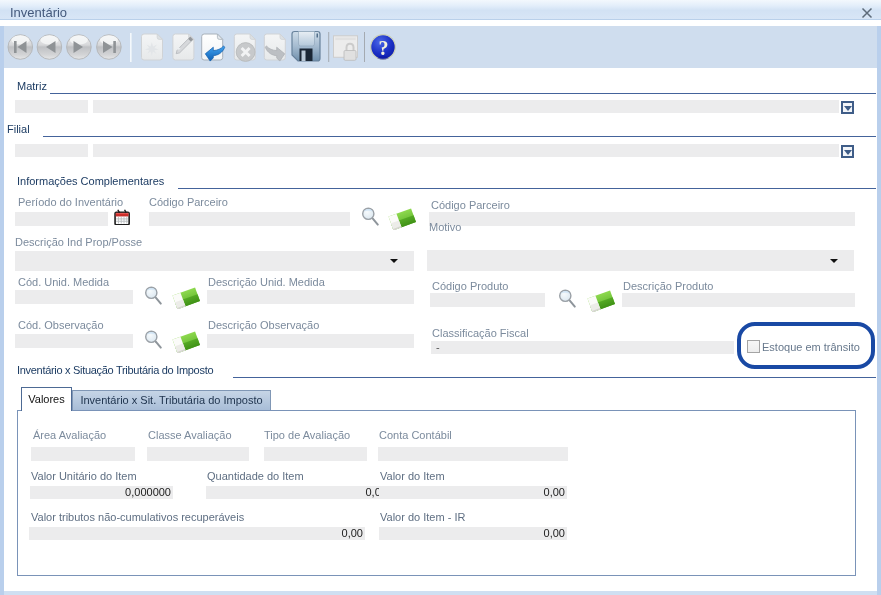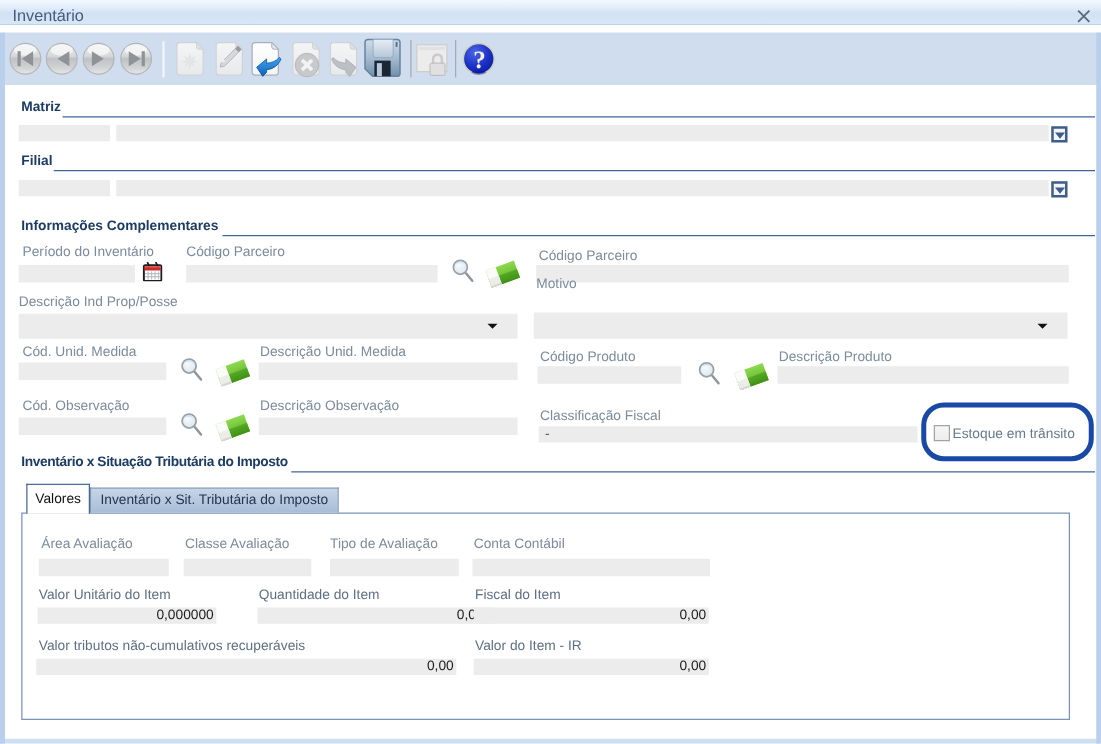--- a/index.html
+++ b/index.html
@@ -6,21 +6,21 @@
 body{width:881px;height:595px;overflow:hidden;background:#fff;
   font-family:"Liberation Sans",sans-serif;position:relative;}
 .frame-l{position:absolute;left:0;top:26px;width:4px;height:569px;background:#b9cfec;z-index:50;}
 .frame-r{position:absolute;left:877px;top:26px;width:4px;height:569px;background:#b9cfec;z-index:50;}
 .frame-b{position:absolute;left:0;top:591px;width:881px;height:4px;background:#cfdff2;z-index:49;}
 .titlebar{position:absolute;left:0;top:0;width:881px;height:20px;
   background:linear-gradient(#f3f8fd 0%,#e3eefa 30%,#d2e2f4 55%,#d8e6f6 100%);
   border-bottom:1px solid #b9d0ea;box-sizing:border-box;}
 .titlebar .t{position:absolute;left:10px;top:5px;font-size:13px;color:#44597c;}
 .toolbar{position:absolute;left:3px;top:26px;width:875px;height:42px;background:#cfddee;}
-.sech{position:absolute;font-size:11px;font-weight:bold;color:#1d3c63;white-space:nowrap;z-index:2;}
+.sech{position:absolute;font-size:11px;font-weight:normal;color:#1d3c63;white-space:nowrap;z-index:2;}
 .sline{position:absolute;height:1px;background:#44639b;z-index:1;}
 .lbl{position:absolute;font-size:11px;color:#7c8b9d;white-space:nowrap;}
 .inp{position:absolute;background:#ececed;}
 .val{position:absolute;font-size:11px;color:#1b1b1b;text-align:right;box-sizing:border-box;padding-right:2px;background:#ececed;}
 .ddbtn{position:absolute;width:13px;height:13px;background:#f2f5f9;
   border:2px solid #3f5d88;box-sizing:border-box;}
 .ddbtn i{position:absolute;left:0.5px;top:2.5px;width:0;height:0;border-left:4px solid transparent;
   border-right:4px solid transparent;border-top:5px solid #3f5d88;}
 .selarr{position:absolute;width:0;height:0;border-left:4px solid transparent;
   border-right:4px solid transparent;border-top:4px solid #111;z-index:2;}
@@ -203,21 +203,21 @@
 </svg>
 
 <div class="sech" style="left:17px;top:80px">Matriz</div>
 <div class="sline" style="left:50px;top:93px;width:826px"></div>
 <div class="inp" style="left:15px;top:100px;width:73px;height:13px"></div>
 <div class="inp" style="left:93px;top:100px;width:746px;height:13px"></div>
 <div class="ddbtn" style="left:841px;top:101px">
     <i></i>
   </div>
 
-<div class="sech" style="left:17px;top:123px">Filial</div>
+<div class="sech" style="left:7px;top:123px">Filial</div>
 <div class="sline" style="left:43px;top:136px;width:833px"></div>
 <div class="inp" style="left:15px;top:144px;width:73px;height:13px"></div>
 <div class="inp" style="left:93px;top:144px;width:746px;height:13px"></div>
 <div class="ddbtn" style="left:841px;top:145px">
     <i></i>
   </div>
 
 <div class="sech" style="left:17px;top:175px">Informações Complementares</div>
 <div class="sline" style="left:178px;top:188px;width:698px"></div>
 <div class="lbl" style="left:18px;top:196px">Período do Inventário</div>
@@ -289,21 +289,21 @@
 <div class="lbl" style="left:148px;top:429px">Classe Avaliação</div>
 <div class="inp" style="left:147px;top:447px;width:102px;height:14px"></div>
 <div class="lbl" style="left:264px;top:429px">Tipo de Avaliação</div>
 <div class="inp" style="left:264px;top:447px;width:103px;height:14px"></div>
 <div class="lbl" style="left:379px;top:429px">Conta Contábil</div>
 <div class="inp" style="left:378px;top:447px;width:190px;height:14px"></div>
 <div class="lbl" style="left:31px;top:470px;color:#5f6f83">Valor Unitário do Item</div>
 <div class="val" style="left:30px;top:486px;width:143px;height:13px;line-height:13px">0,000000</div>
 <div class="lbl" style="left:207px;top:470px;color:#5f6f83">Quantidade do Item</div>
 <div class="val" style="left:206px;top:486px;width:189px;height:13px;line-height:13px">0,000</div>
-<div class="lbl" style="left:380px;top:470px;color:#5f6f83">Fiscal do Item</div>
+<div class="lbl" style="left:380px;top:470px;color:#5f6f83">Valor do Item</div>
 <div class="val" style="left:379px;top:486px;width:188px;height:13px;line-height:13px">0,00</div>
 <div class="lbl" style="left:31px;top:511px;color:#5f6f83">Valor tributos não-cumulativos recuperáveis</div>
 <div class="val" style="left:29px;top:527px;width:336px;height:13px;line-height:13px">0,00</div>
 <div class="lbl" style="left:380px;top:511px;color:#5f6f83">Valor do Item - IR</div>
 <div class="val" style="left:379px;top:527px;width:188px;height:13px;line-height:13px">0,00</div>
 <div class="frame-l"></div>
 <div class="frame-r"></div>
 <div class="frame-b"></div>
 
 </body></html>

